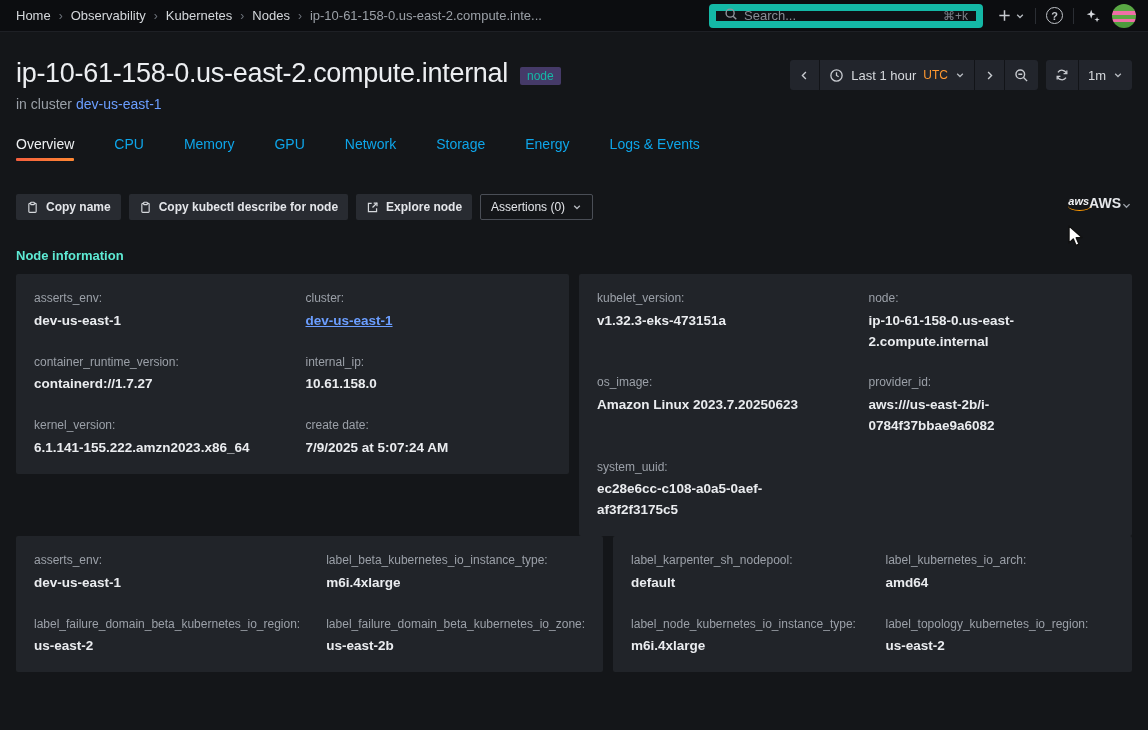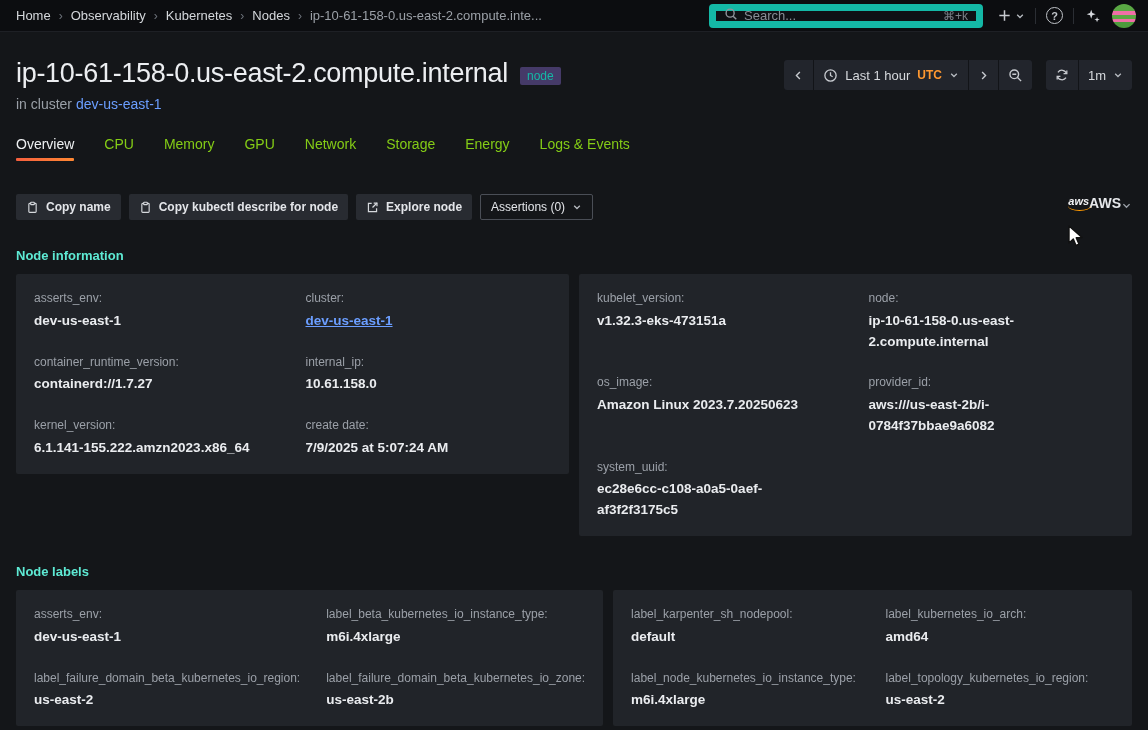--- a/index.html
+++ b/index.html
@@ -33,31 +33,31 @@
   .page-header { display:flex; justify-content:space-between; align-items:flex-start;
     padding:26px 16px 0 16px; }
   .title-row { display:flex; align-items:center; }
   h1 { font-size:27px; font-weight:500; letter-spacing:-0.3px; color:#eceef1; }
   .badge { margin-left:12px; background:#453a68; color:#14b8a6; font-size:12px;
     font-weight:500; padding:2px 7px; border-radius:2px; position:relative; top:2px; }
   .subtitle { margin-top:7px; font-size:14px; color:#9aa0a7; }
   .subtitle a { color:#6b9eff; text-decoration:none; margin-left:4px; cursor:pointer; }
 
   
-  .time-controls { display:flex; gap:14px; margin-top:2px; }
+  .time-controls { display:flex; gap:8px; margin-top:2px; }
   .btn-group { display:flex; background:#121418; border-radius:3px; overflow:hidden; gap:1px; }
   .seg { background:#22252c; display:flex; align-items:center; gap:7px; padding:0 9px;
     height:30px; font-size:13px; color:#d6d9dd; cursor:pointer; font-weight:500; }
   .seg svg { display:block; }
-  .tz { color:#ff9830; font-size:12px; font-weight:700; }
+  .tz { color:#ff9830; font-size:12px; font-weight:400; }
   .chev { color:#b7bbc1; }
 
   
-  .tabs { display:flex; gap:30px; padding:0 16px; margin-top:24px; }
-  .tab { font-size:14px; color:#84cc16; padding-bottom:9px; cursor:pointer; position:relative; }
+  .tabs { display:flex; gap:40px; padding:0 16px; margin-top:24px; }
+  .tab { font-size:14px; color:#0ea5e9; padding-bottom:9px; cursor:pointer; position:relative; }
   .tab.active { color:#eef0f2; }
   .tab.active::after { content:""; position:absolute; left:0; right:0; bottom:0; height:3px;
     border-radius:1px; background:linear-gradient(90deg,#f55f3e,#ff8833); }
 
   
   .toolbar { display:flex; align-items:center; gap:8px; margin:25px 16px 0 16px; }
   .tb-btn { height:26px; display:inline-flex; align-items:center; gap:7px; padding:0 10px;
     background:#282b31; border:none; border-radius:2px; color:#e3e5e9; font-size:12px;
     font-weight:600; font-family:inherit; cursor:pointer;margin-top:8px; }
   .tb-btn.outline { background:transparent; border:1px solid #4a4e56; font-weight:500; }
@@ -289,21 +289,20 @@
         <div class="field-value"><span>aws:///us-east-2b/i-0784f37bbae9a6082</span></div>
       </div>
           <div class="field">
         <div class="field-label">system_uuid:</div>
         <div class="field-value"><span>ec28e6cc-c108-a0a5-0aef-af3f2f3175c5</span></div>
       </div>
         </div>
       </div>
      </section>
     <section class="section">
-       <h2>Node labels</h2>
        <div class="cards">
         <div class="card">
           <div class="field">
         <div class="field-label">asserts_env:</div>
         <div class="field-value"><span>dev-us-east-1</span></div>
       </div>
           <div class="field">
         <div class="field-label">label_beta_kubernetes_io_instance_type:</div>
         <div class="field-value"><span>m6i.4xlarge</span></div>
       </div>

